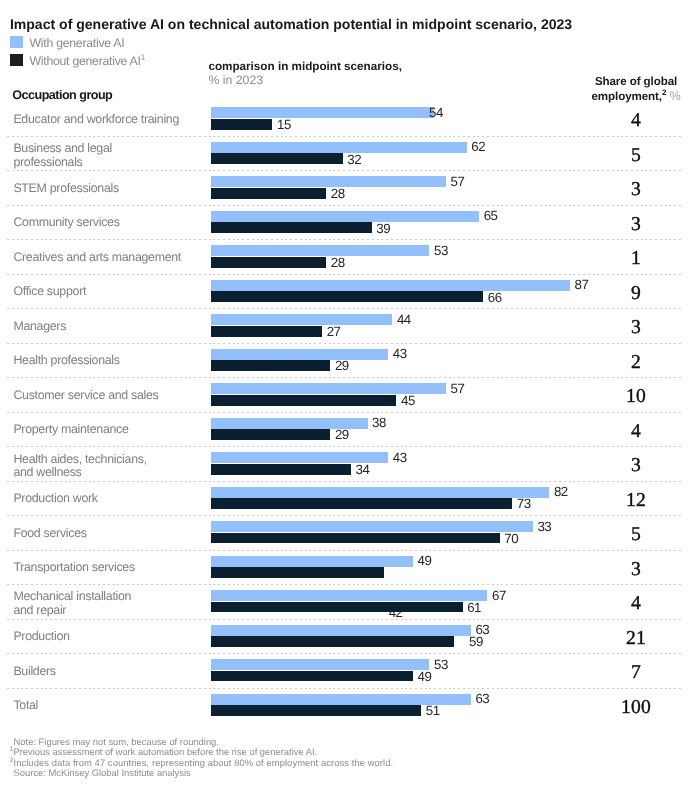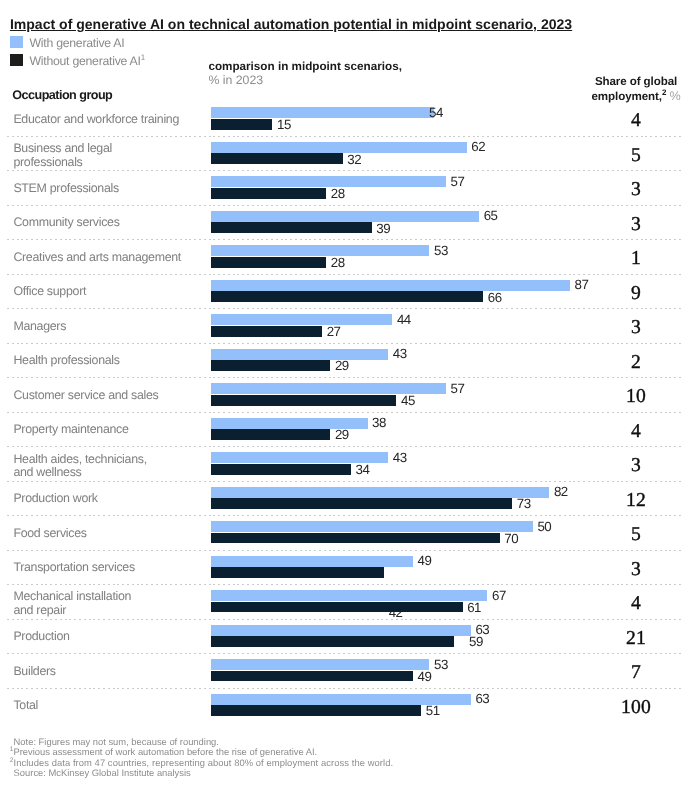--- a/index.html
+++ b/index.html
@@ -10,21 +10,20 @@
     -webkit-font-smoothing:antialiased;
     text-rendering:geometricPrecision;
   }
   .page{position:relative;width:700px;height:787px;}
 
   
   .title{
     position:absolute;left:9.9px;top:16.5px;
     font-size:14.05px;font-weight:bold;color:#1a1a1a;letter-spacing:0;line-height:14px;
     white-space:nowrap;
-    text-decoration:underline;
   }
 
   
   .legend{position:absolute;left:10.2px;top:33.0px;}
   .legend-row{display:flex;align-items:center;height:18px;}
   .sw{width:12.7px;height:11.8px;flex:0 0 auto;}
   .sw.blue{background:#93c0fb;}
   .sw.dark{background:#1d1d1b;}
   .legend-label{margin-left:6.6px;font-size:12.3px;color:#8b8b8b;line-height:1;letter-spacing:-0.27px;position:relative;top:0.8px;}
   .legend-label sup{font-size:8px;vertical-align:super;line-height:0;}
@@ -254,21 +253,21 @@
         <div class="bar dark" style="width: 301.636px;"></div>
         <div class="val dark" style="left: 516.736px;">73</div>
         <div class="share">12</div>
         <div class="sep"></div>
       </div>
       <div class="row one">
         <div class="label">
           <div>Food services</div>
         </div>
         <div class="bar blue" style="width: 322.296px;"></div>
-        <div class="val blue" style="left: 537.396px;">50</div>
+        <div class="val blue" style="left: 537.396px;">33</div>
         <div class="bar dark" style="width: 289.24px;"></div>
         <div class="val dark" style="left: 504.34px;">70</div>
         <div class="share">5</div>
         <div class="sep"></div>
       </div>
       <div class="row one">
         <div class="label">
           <div>Transportation services</div>
         </div>
         <div class="bar blue" style="width: 202.468px;"></div>

